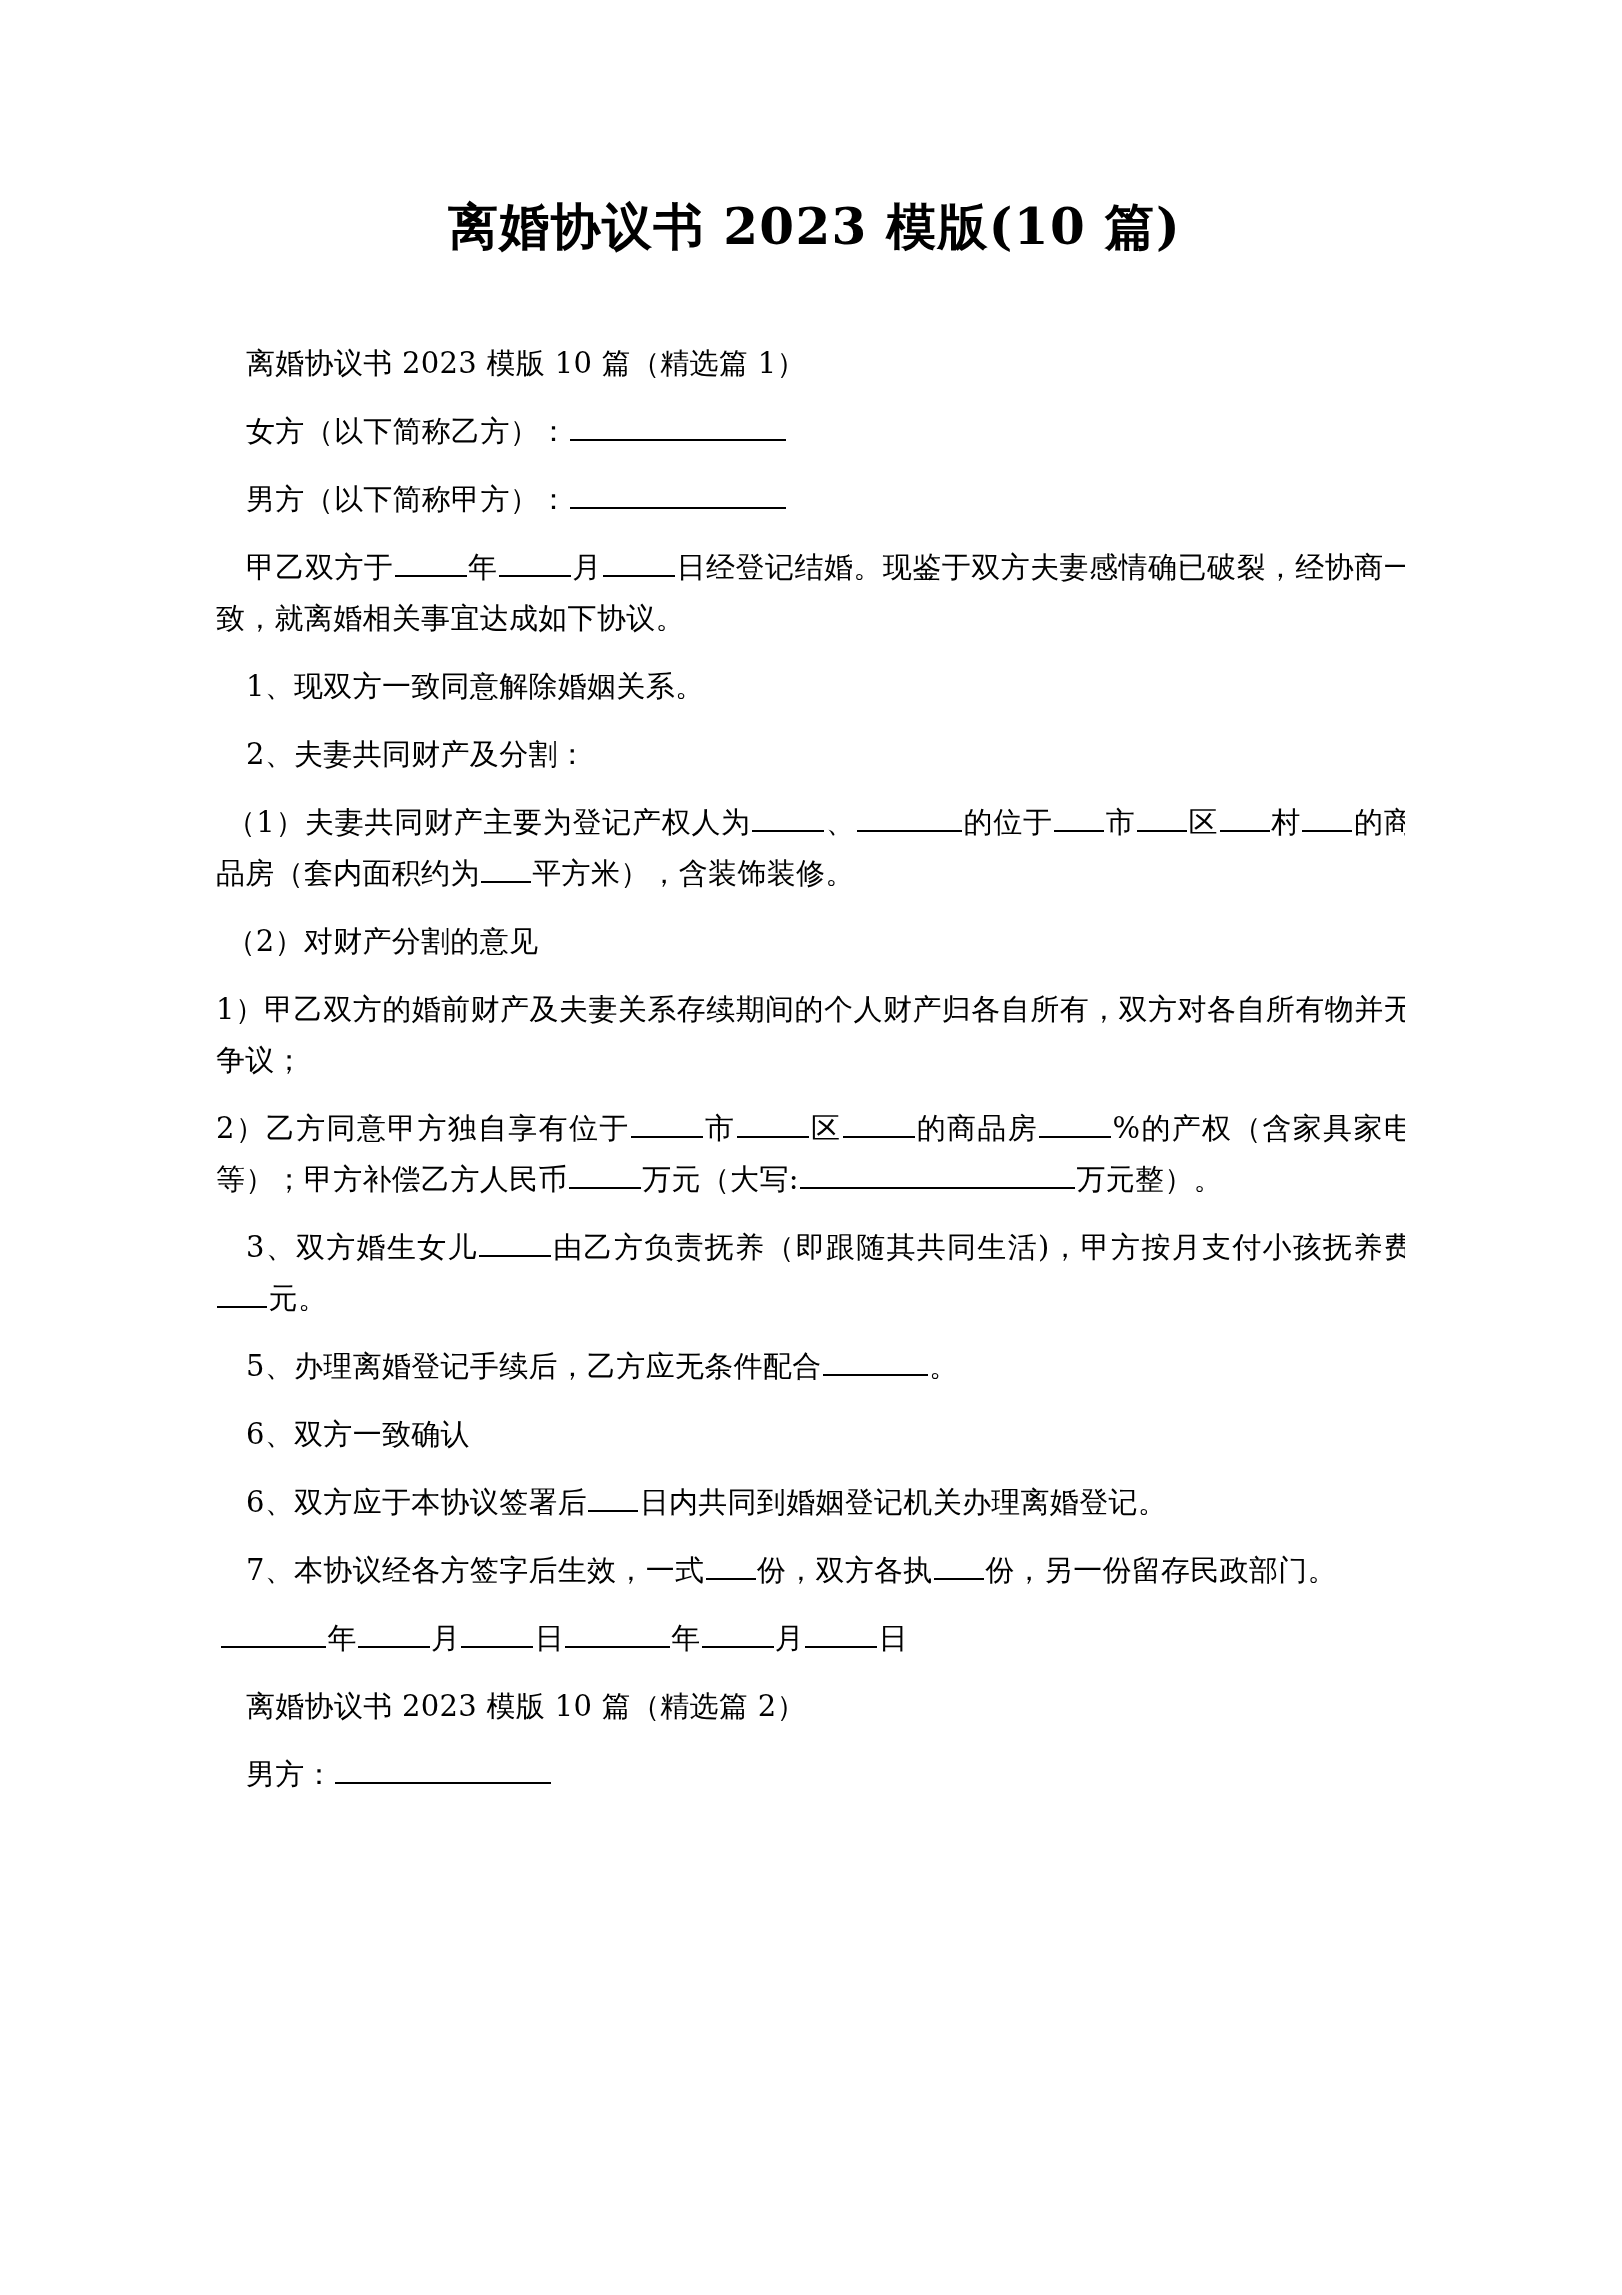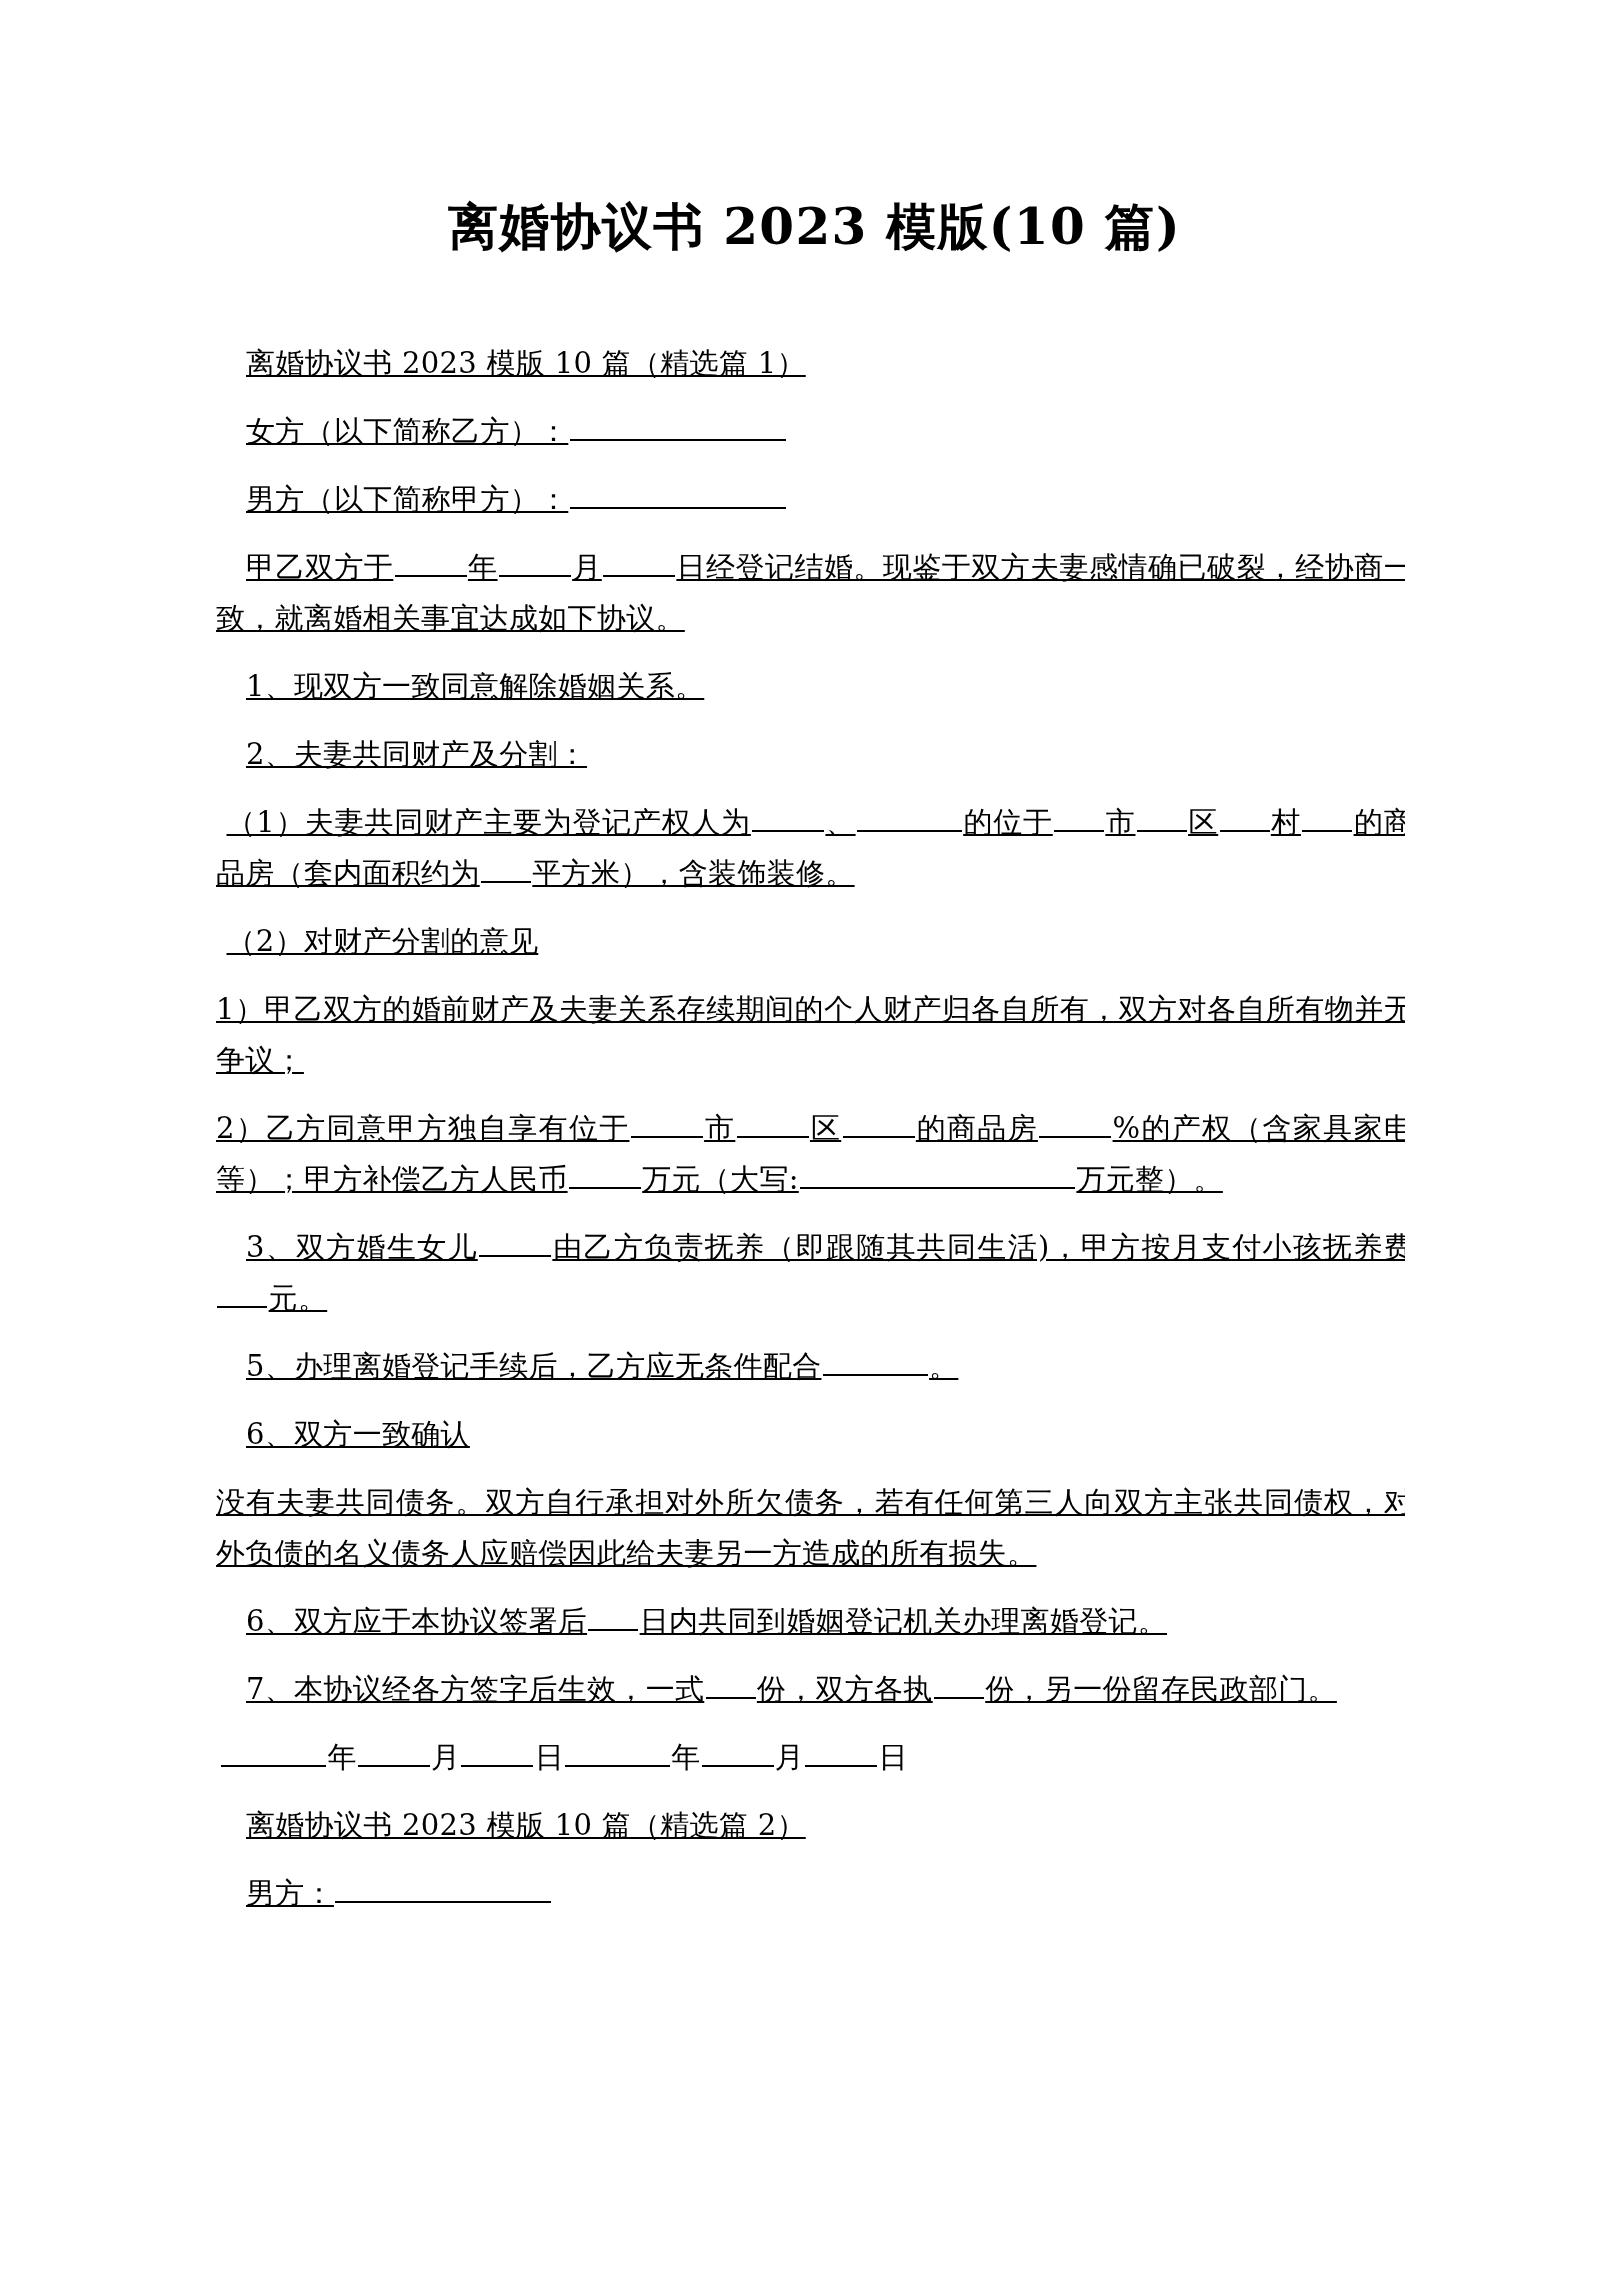--- a/index.html
+++ b/index.html
@@ -43,21 +43,20 @@
     margin-top: 79px;
   }
   p.para {
     font-size: 29px;
     line-height: 51px;
     margin: 0 0 17px 0;
     text-align: justify;
     text-justify: inter-ideograph;
     letter-spacing: 0.3px;
     word-break: break-all;
-    text-decoration: underline;
   }
   p.indent {
     text-indent: 30px;
   }
   p.indent-half {
     text-indent: 10.5px;
   }
 
   
   p.sig-line {
@@ -119,21 +118,20 @@
       <p class="para">1）甲乙双方的婚前财产及夫妻关系存续期间的个人财产归各自所有，双方对各自所有物并无争议；</p>
 
       <p class="para"><span>2）乙方同意甲方独自享有位于</span><span class="blank b-md"></span><span>市</span><span class="blank b-md"></span><span>区</span><span class="blank b-md"></span><span>的商品房</span><span class="blank b-md"></span><span>%的产权（含家具家电等）；甲方补偿乙方人民币</span><span class="blank b-md"></span><span>万元（大写:</span><span class="blank b-big"></span><span>万元整）。</span></p>
 
       <p class="para indent"><span>3、双方婚生女儿</span><span class="blank b-md"></span><span>由乙方负责抚养（即跟随其共同生活)，甲方按月支付小孩抚养费</span><span class="blank b-sm"></span><span>元。</span></p>
 
       <p class="para indent"><span>5、办理离婚登记手续后，乙方应无条件配合</span><span class="blank b-lg"></span><span>。</span></p>
 
       <p class="para indent">6、双方一致确认</p>
 
-      <p class="para">没有夫妻共同债务。双方自行承担对外所欠债务，若有任何第三人向双方主张共同债权，对外负债的名义债务人应赔偿因此给夫妻另一方造成的所有损失。</p>
 
       <p class="para indent"><span>6、双方应于本协议签署后</span><span class="blank b-sm"></span><span>日内共同到婚姻登记机关办理离婚登记。</span></p>
 
       <p class="para indent"><span>7、本协议经各方签字后生效，一式</span><span class="blank b-sm"></span><span>份，双方各执</span><span class="blank b-sm"></span><span>份，另一份留存民政部门。</span></p>
 
 
       <p class="date-line"><span class="blank b-lg"></span><span>年</span><span class="blank b-md"></span><span>月</span><span class="blank b-md"></span><span>日</span><span class="blank b-lg"></span><span>年</span><span class="blank b-md"></span><span>月</span><span class="blank b-md"></span><span>日</span></p>
 
       <p class="para indent">离婚协议书 2023 模版 10 篇（精选篇 2）</p>
 

